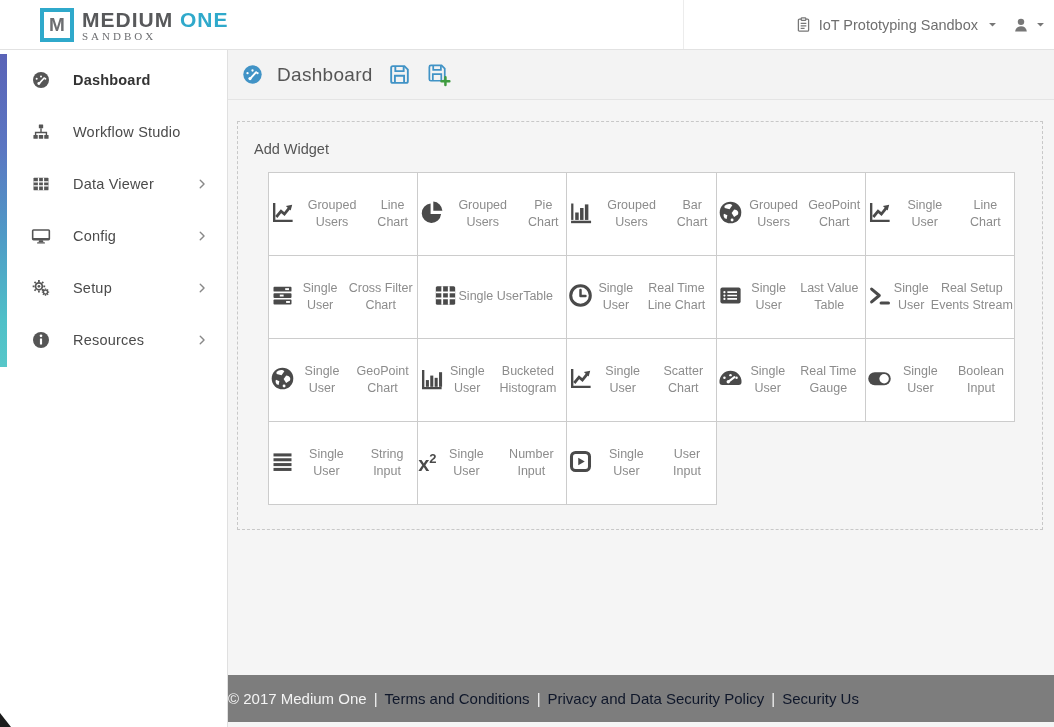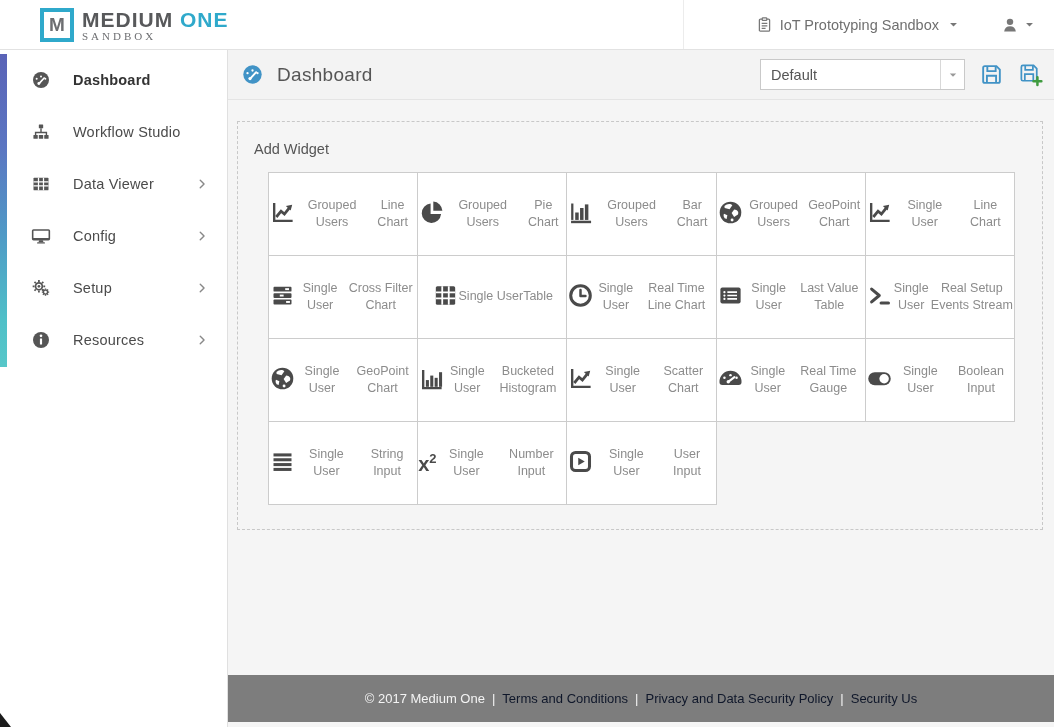--- a/index.html
+++ b/index.html
@@ -16,21 +16,21 @@
     border-bottom:1px solid #e2e2e2; display:flex; align-items:center; z-index:6; }
   .logo { display:flex; align-items:flex-start; margin-left:40px; cursor:pointer; }
   .logo-box { width:34px; height:34px; border:4px solid var(--teal); display:flex;
     align-items:center; justify-content:center; font-weight:bold; font-size:19px; color:#6d6e71; }
   .logo-text { margin-left:8px; }
   .logo-line1 { font-size:21px; letter-spacing:1px; color:#58595b; line-height:23px;font-weight:bold; }
   .logo-line1 .one { color:var(--teal); }
   .logo-line2 { font-family:"Liberation Serif", serif; font-size:11px; letter-spacing:3px;
     color:#6d6e71; text-align:left; margin-top:-1px; }
   .topbar-right { margin-left:auto; height:100%; width:371px; border-left:1px solid #ececec;
-    display:flex; align-items:center; justify-content:flex-end; padding-right:17px; gap:40px; }
+    display:flex; align-items:center; justify-content:flex-end; padding-right:6px; gap:12px; }
   .workspace { display:flex; align-items:center; gap:7px; color:#6f6f6f; font-size:14.5px; cursor:pointer; }
   .workspace .wicon { width:17px; height:17px; color:#777; }
   .caret { width:15px; height:15px; color:#777; }
   .user-menu { display:flex; align-items:center; gap:3px; color:#777; cursor:pointer; }
   .user-menu .uicon { width:18px; height:18px; }
 
   
   .sidebar { position:absolute; top:50px; left:0; width:228px; bottom:0; background:#fff;
     border-right:1px solid #e0e0e0; z-index:5; }
   .grad-strip { position:absolute; top:4px; left:0; width:7px; height:313px;
@@ -73,21 +73,21 @@
     justify-content:center; cursor:pointer; }
   .cell-icon { height:30px; display:flex; align-items:center; justify-content:center;
     color:#4a4a4a; margin-bottom:4px; }
   .cell-icon svg { width:27px; height:27px; }
   .cell-line { font-size:12.5px; color:#8c8c8c; line-height:17.5px; text-align:center; }
   .x2 { font-weight:bold; font-size:20px; color:#4a4a4a; line-height:23px; }
   .x2 sup { font-size:13px; }
 
   
   .footer { position:absolute; left:0; right:0; bottom:5px; height:47px; background:var(--footer);
-    display:flex; align-items:center; justify-content:center; color:#f4f4f4; font-size:13px; }
+    display:flex; align-items:center; justify-content:flex-start; color:#f4f4f4; font-size:15px; }
   .footer a { color:#0f172a; text-decoration:none; cursor:pointer; }
   .footer .sep { margin:0 7px; }
 
   .cursor-artifact { position:absolute; left:0; bottom:0; width:0; height:0;
     border-bottom:14px solid #1c1c1c; border-right:11px solid transparent; z-index:9; }
 </style>
 </head>
 <body>
 
 <div class="topbar">
@@ -237,30 +237,20 @@
           <g fill="#fff">
             <circle cx="6.8" cy="10.6" r="1.2"></circle>
             <circle cx="12" cy="7.8" r="1.2"></circle>
             <circle cx="17.2" cy="10.6" r="1.2"></circle>
           </g>
           <path d="M9.6 16.4L15.8 9.6" stroke="#fff" stroke-width="2" stroke-linecap="round"></path>
           <circle cx="9.4" cy="16.2" r="1.7" fill="#fff"></circle>
         </svg>
       </span>
     <span class="page-title">Dashboard</span>
-    <div class="dash-select">
-      <span class="select-value">Default</span>
-      <span class="select-caret">
-          <span style="display:flex">
-            <svg viewBox="0 0 24 24" fill="currentColor">
-              <path d="M6.5 9.5l5.5 5.5 5.5-5.5z"></path>
-            </svg>
-          </span>
-        </span>
-    </div>
     <button class="icon-btn">
         <span style="display:flex">
           <svg viewBox="0 0 24 24" fill="none" stroke="currentColor" stroke-width="1.8">
             <path d="M4 5.6A1.6 1.6 0 0 1 5.6 4h11.1L20 7.3v11.1a1.6 1.6 0 0 1-1.6 1.6H5.6A1.6 1.6 0 0 1 4 18.4z"></path>
             <path d="M8 4.2v4.6h8V4.2"></path>
             <path d="M7.6 19.8v-6.6h8.8v6.6"></path>
           </svg>
         </span>
       </button>
     <button class="icon-btn">

